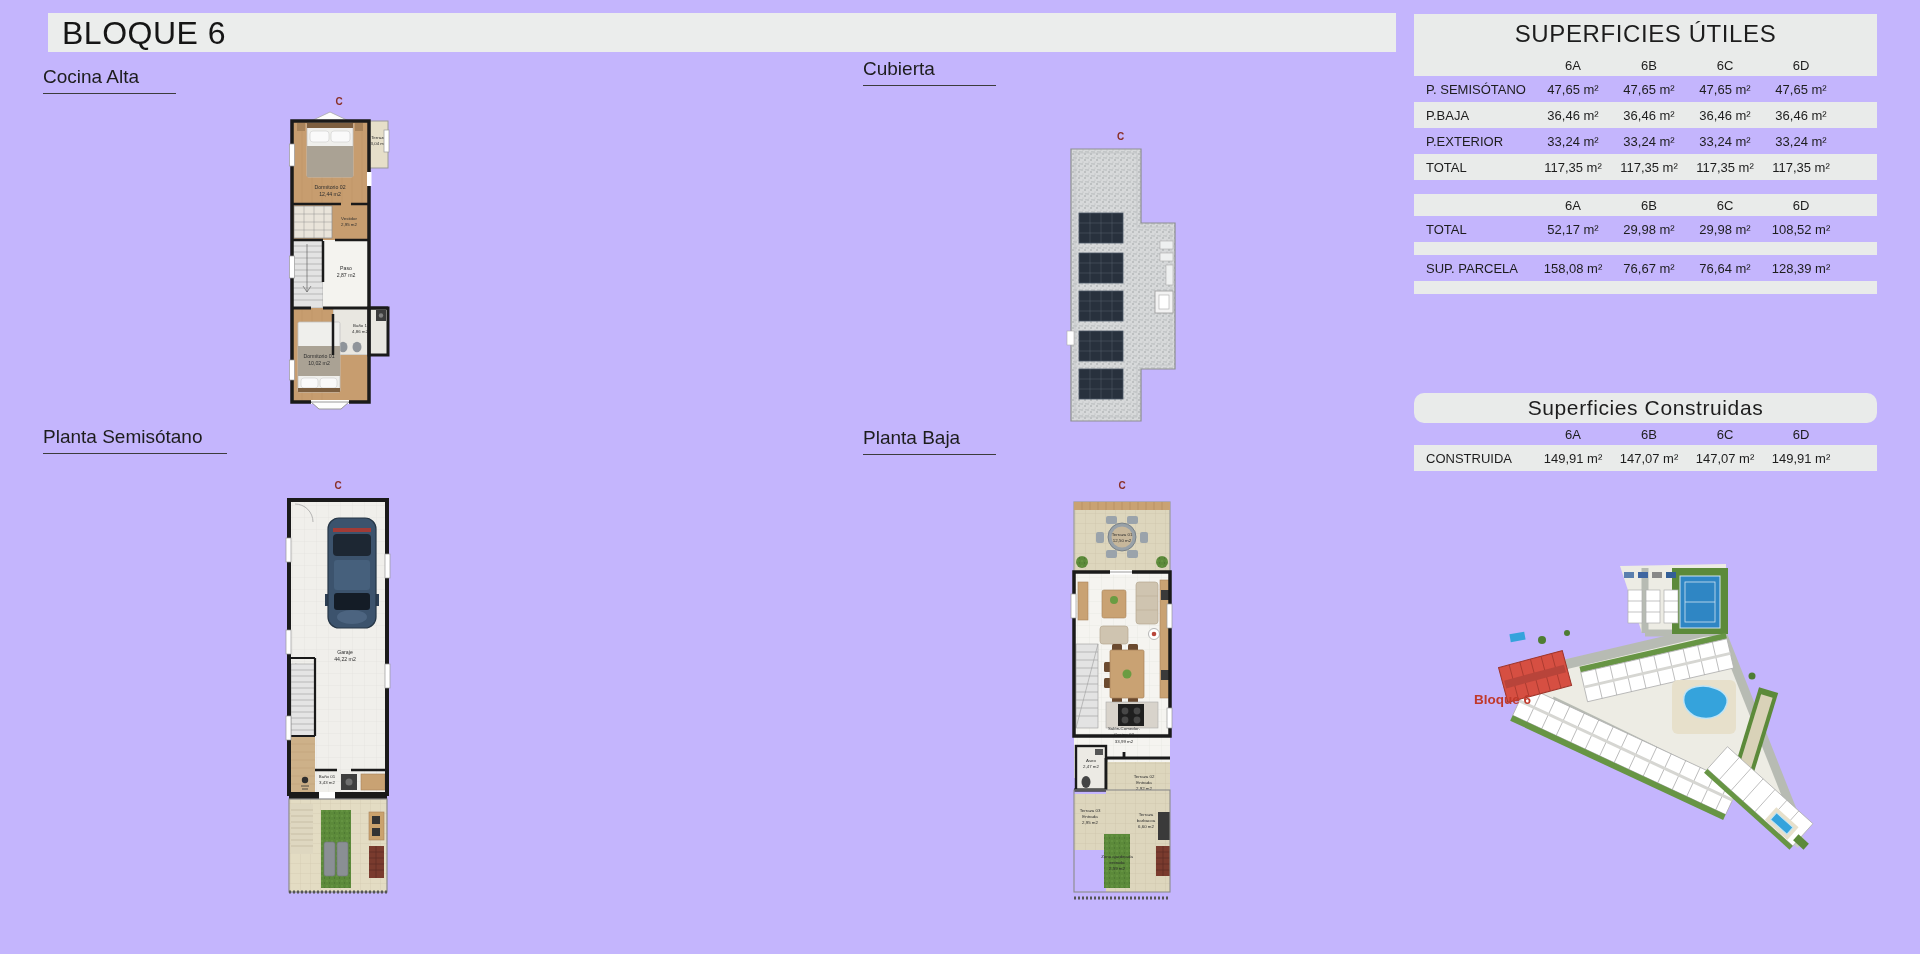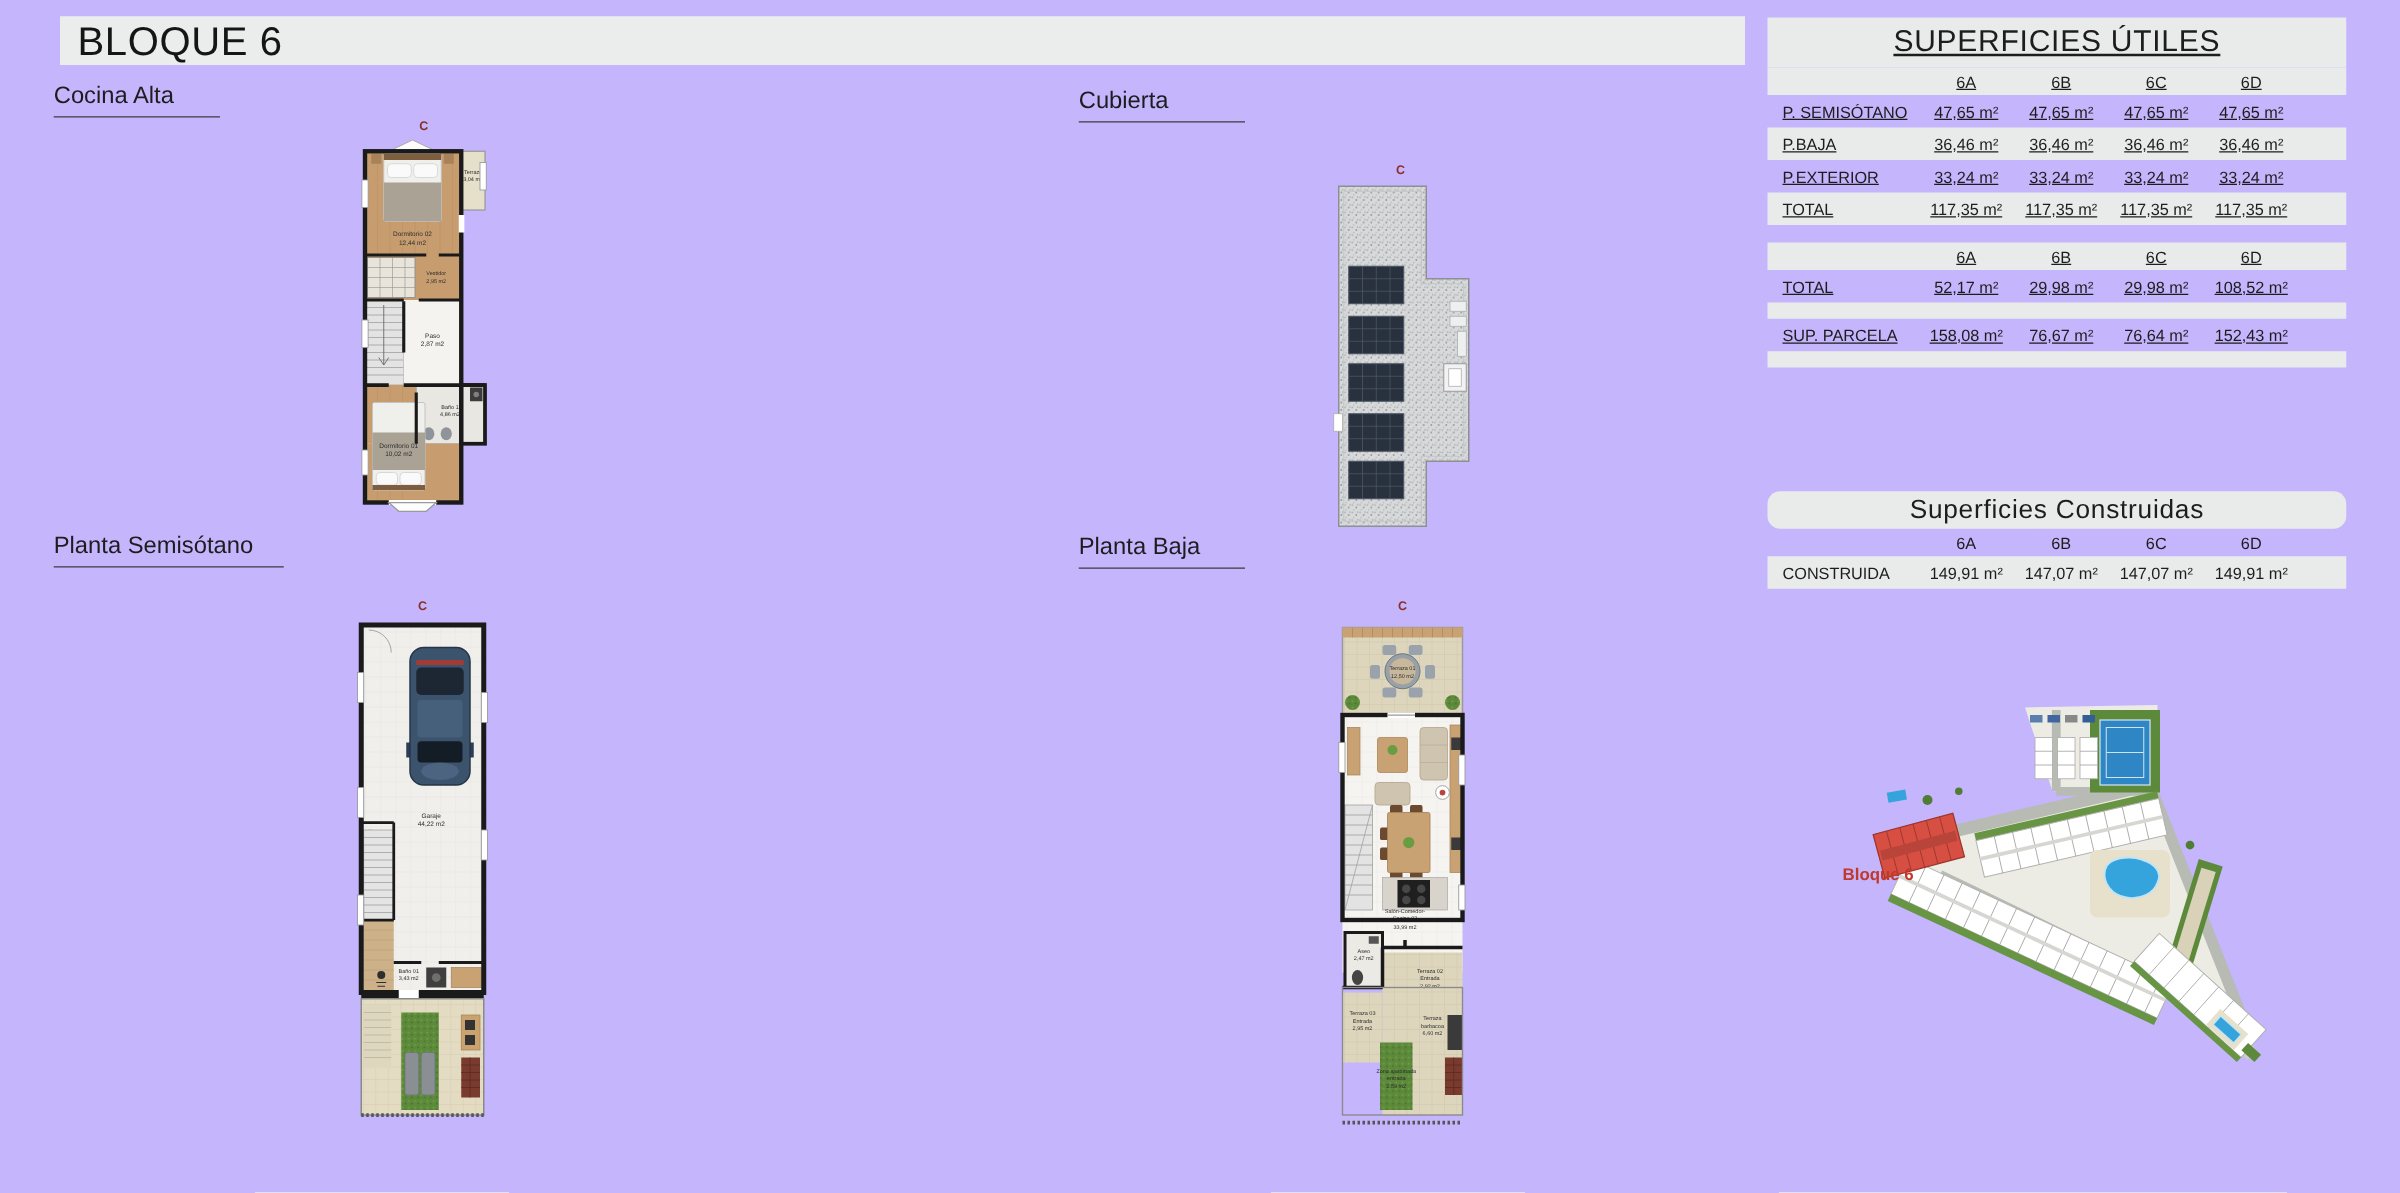--- a/index.html
+++ b/index.html
@@ -9,40 +9,40 @@
   
   .header-band { position:absolute; left:48px; top:13px; width:1348px; height:39px;
                  background:#ebedec; }
   .header-band span { display:block; margin-left:14px; font-size:32px; line-height:40px;
                       color:#151515; letter-spacing:0.5px; }
 
   
   .sec-label { position:absolute; font-size:19px; color:#1d1d1d;
                padding-bottom:5px; border-bottom:1.6px solid #3c3c3c; }
   #lbl-alta      { left:43px;  top:66px;  width:133px; }
-  #lbl-cubierta  { left:863px; top:70px;  width:133px; }
+  #lbl-cubierta  { left:863px; top:58px;  width:133px; }
   #lbl-semi      { left:43px;  top:426px; width:184px; }
   #lbl-baja      { left:863px; top:427px; width:133px; }
 
   
   .plan { position:absolute; }
   .c-marker { height:14px; text-align:center; font-size:10px; font-weight:bold;
               color:#8a3028; }
   #plan-alta     { left:283px;  top:96px;  width:112px; }
   #plan-cubierta { left:1063px; top:131px; width:115px; }
   #plan-semi     { left:281px;  top:480px; width:114px; }
   #plan-baja     { left:1066px; top:480px; width:112px; }
 
   svg text { font-family:"Liberation Sans", sans-serif; }
   .rs { font-size:5.2px; fill:#2e2e2e; text-anchor:middle; }
   .rt { font-size:4.4px; fill:#2e2e2e; text-anchor:middle; }
 
   
   .tbl { position:absolute; width:463px; color:#1d1d1d; }
-  #tbl-utiles      { left:1414px; top:14px;text-decoration:underline; }
+  #tbl-utiles      { left:1414px; top:14px; }
   #tbl-construidas { left:1414px; top:393px; }
   .t-title { height:40px; line-height:40px; text-align:center; font-size:24px;
              letter-spacing:0.6px; background:#e9ebea; }
   #tbl-construidas .t-title { height:30px; line-height:30px; font-size:21px;border-radius:10px; }
   .t-sub { height:22px; line-height:22px; text-align:center; font-size:12px; }
   .t-row { display:grid; grid-template-columns:121px 76px 76px 76px 76px 1fr;
            align-items:center; height:26px; font-size:13px; }
   .t-row.head { height:22px; }
   .t-row span { text-align:center; }
   .t-row .lbl { text-align:left; padding-left:12px; }
@@ -441,21 +441,21 @@
       <span>29,98 m²</span>
       <span>29,98 m²</span>
       <span>108,52 m²</span>
     </div>
     <div class="spacer-g"></div>
     <div class="t-row">
       <span class="lbl">SUP. PARCELA</span>
       <span>158,08 m²</span>
       <span>76,67 m²</span>
       <span>76,64 m²</span>
-      <span>152,43 m²</span>
+      <span>128,39 m²</span>
     </div>
     <div class="spacer-g"></div>
   </div>
 
   <div class="tbl" id="tbl-construidas">
     <div class="t-title">Superficies Construidas</div>
     <div class="t-row head">
       <span class="lbl"></span>
       <span>6A</span>
       <span>6B</span>

